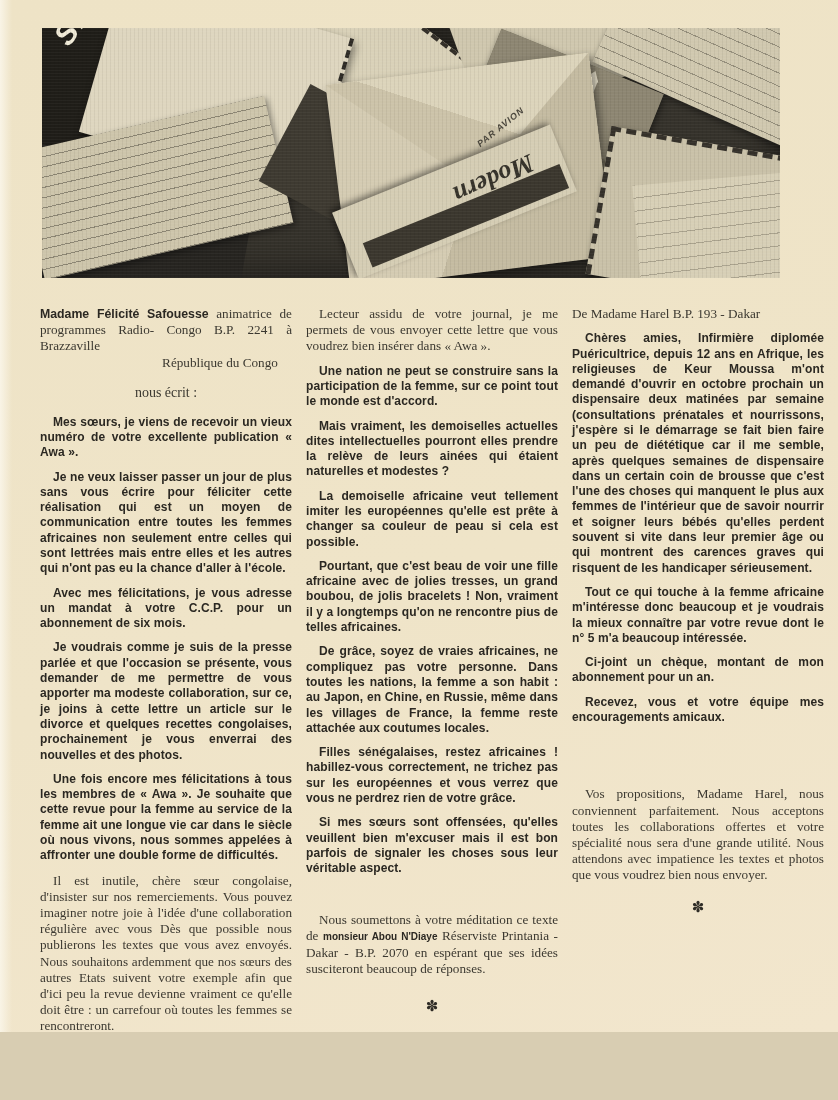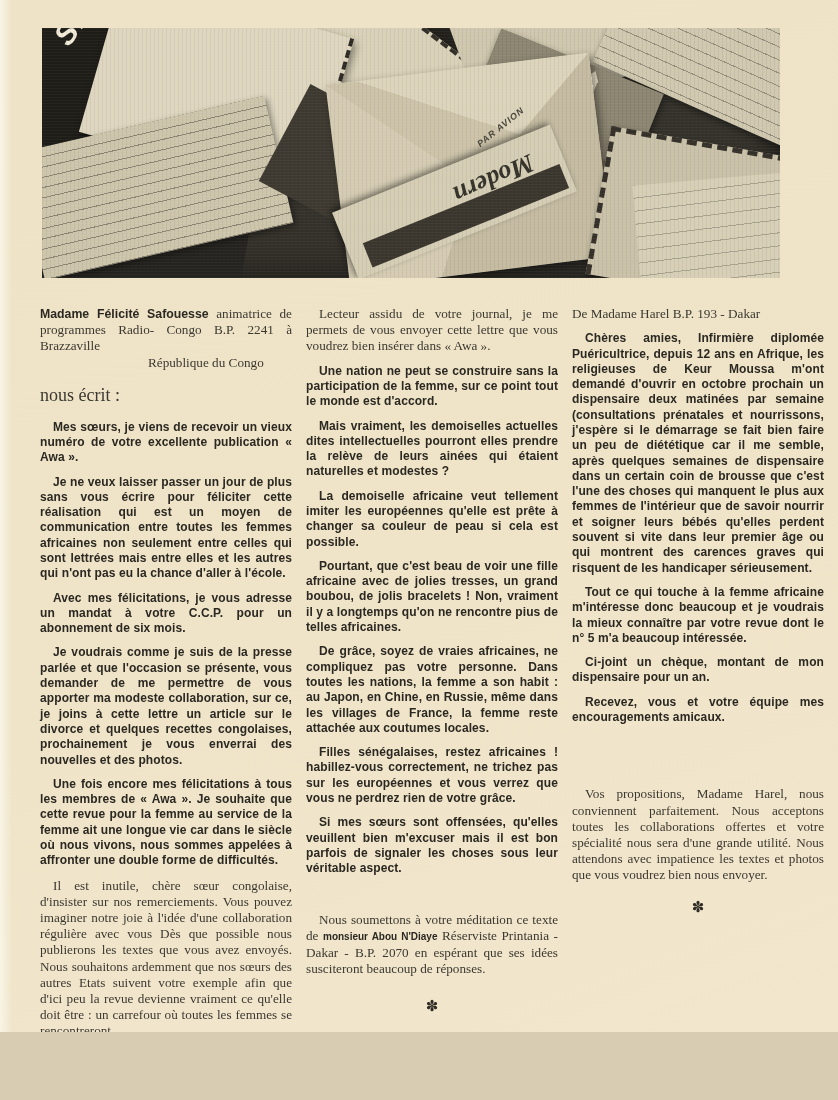--- a/index.html
+++ b/index.html
@@ -60,22 +60,22 @@
   .cols{position:absolute;left:40px;top:306px;width:784px;display:grid;
         grid-template-columns:252px 252px 252px;column-gap:14px;color:#35322b;}
   .col{min-width:0;}
   .bold-sans{font-family:"Liberation Sans",sans-serif;font-weight:700;font-size:12px;line-height:15.3px;
         color:#2b2822;text-align:justify;margin:0 0 9px 0;text-indent:13px;letter-spacing:.1px;}
   .serif-p{font-family:"Liberation Serif",serif;font-size:13.2px;line-height:16.2px;color:#3b3830;
         text-align:justify;margin:0 0 9px 0;text-indent:13px;}
   .intro-line{font-family:"Liberation Serif",serif;font-size:13.2px;line-height:16.2px;color:#3b3830;
         text-align:justify;margin:0;}
   .intro-line .name{font-family:"Liberation Sans",sans-serif;font-weight:700;font-size:12.3px;color:#2b2822;}
-  .rep-line{font-family:"Liberation Serif",serif;font-size:13.2px;margin:0 0 14px 0;padding-left:108px;color:#3b3830;}
-  .ecrit-line{font-family:"Liberation Serif",serif;font-size:18px;margin:0 0 14px 0;color:#3b3830;}
+  .rep-line{font-family:"Liberation Serif",serif;font-size:13.2px;margin:0 0 14px 0;padding-left:108px;color:#3b3830;text-align:center;}
+  .ecrit-line{font-family:"Liberation Serif",serif;font-size:14px;margin:0 0 14px 0;color:#3b3830;text-align:center;}
   .gap-lg{height:26px;}
   .gap-xl{height:52px;}
   .bold-inline{font-family:"Liberation Sans",sans-serif;font-weight:700;font-size:10px;color:#2b2822;}
   .ornament{display:block;text-align:center;font-size:15px;color:#2f2c26;margin:14px 0 0 0;}
   .col2 .ornament{margin-top:20px;}
 
   .page-number{position:absolute;left:338px;top:1042px;font-family:"Liberation Serif",serif;
         font-size:17px;letter-spacing:3px;color:#3a372f;}
   .watermark{position:absolute;left:628px;top:1070px;background:#fcfbf6;border:2px solid #3a3a3a;
         font-family:"Liberation Sans",sans-serif;font-size:16px;color:#2b2b2b;padding:2px 8px 3px 8px;}
@@ -143,21 +143,21 @@
       <p class="bold-sans">Si mes sœurs sont offensées, qu'elles veuillent bien m'excuser mais il est bon parfois de signaler les choses sous leur véritable aspect.</p>
       <div class="gap-lg"></div>
       <p class="serif-p"><span>Nous soumettons à votre méditation ce texte de </span><span class="bold-inline">monsieur Abou N'Diaye</span><span> Réserviste Printania - Dakar - B.P. 2070 en espérant que ses idées susciteront beaucoup de réponses.</span></p>
       <span class="ornament">✽</span>
     </div>
 
     <div class="col col3">
       <p class="serif-p" style="text-indent:0;">De Madame Harel B.P. 193 - Dakar</p>
       <p class="bold-sans">Chères amies, Infirmière diplomée Puéricultrice, depuis 12 ans en Afrique, les religieuses de Keur Moussa m'ont demandé d'ouvrir en octobre prochain un dispensaire deux matinées par semaine (consultations prénatales et nourrissons, j'espère si le démarrage se fait bien faire un peu de diététique car il me semble, après quelques semaines de dispensaire dans un certain coin de brousse que c'est l'une des choses qui manquent le plus aux femmes de l'intérieur que de savoir nourrir et soigner leurs bébés qu'elles perdent souvent si vite dans leur premier âge ou qui montrent des carences graves qui risquent de les handicaper sérieusement.</p>
       <p class="bold-sans">Tout ce qui touche à la femme africaine m'intéresse donc beaucoup et je voudrais la mieux connaître par votre revue dont le n° 5 m'a beaucoup intéressée.</p>
-      <p class="bold-sans">Ci-joint un chèque, montant de mon dispensaire pour un an.</p>
+      <p class="bold-sans">Ci-joint un chèque, montant de mon abonnement pour un an.</p>
       <p class="bold-sans">Recevez, vous et votre équipe mes encouragements amicaux.</p>
       <div class="gap-xl"></div>
       <p class="serif-p">Vos propositions, Madame Harel, nous conviennent parfaitement. Nous acceptons toutes les collaborations offertes et votre spécialité nous sera d'une grande utilité. Nous attendons avec impatience les textes et photos que vous voudrez bien nous envoyer.</p>
       <span class="ornament">✽</span>
     </div>
   </div>
 
   <div class="page-number">— 32 —</div>
   <div class="watermark">www.awamagazine.org</div>
 </div>

